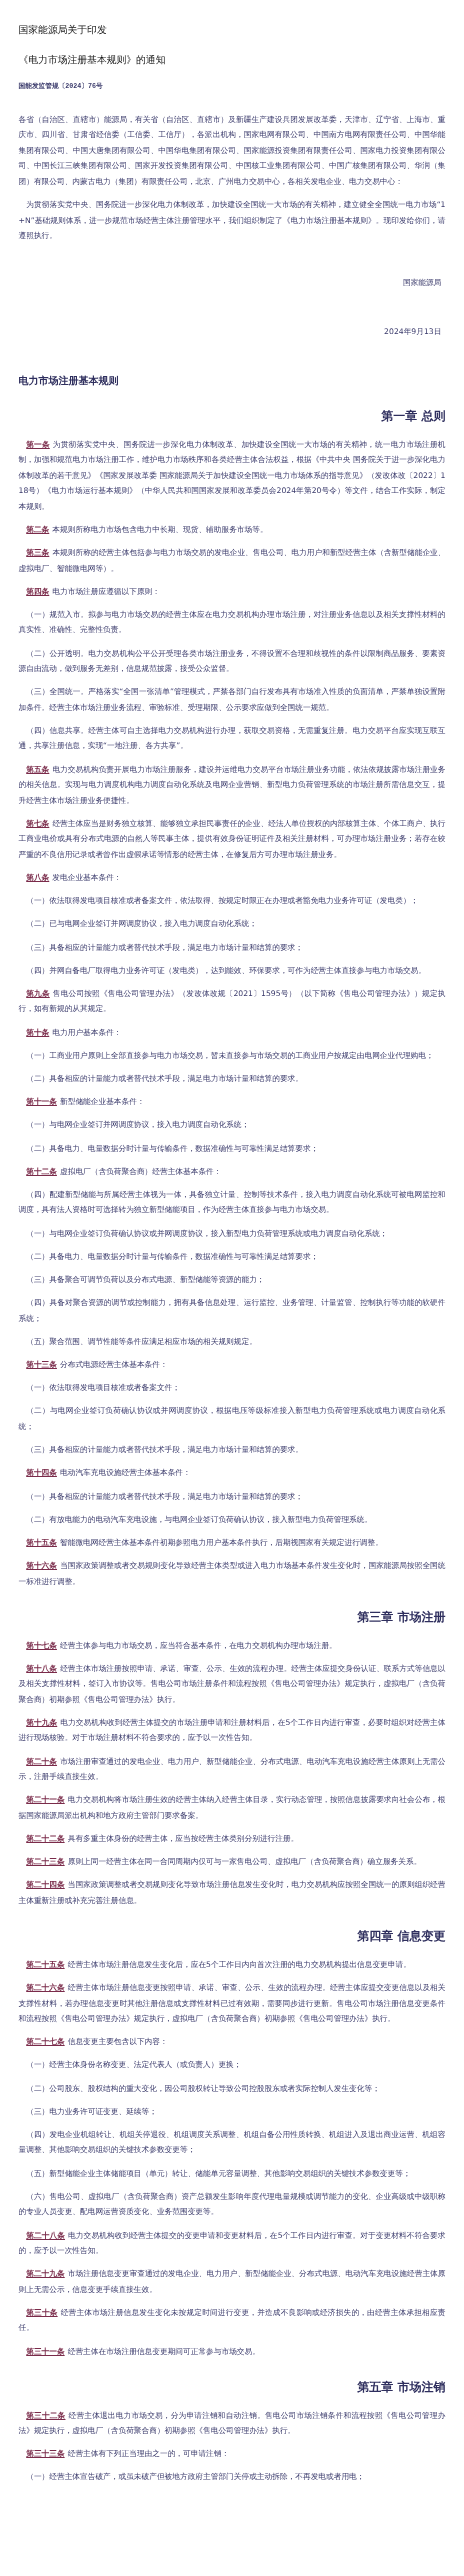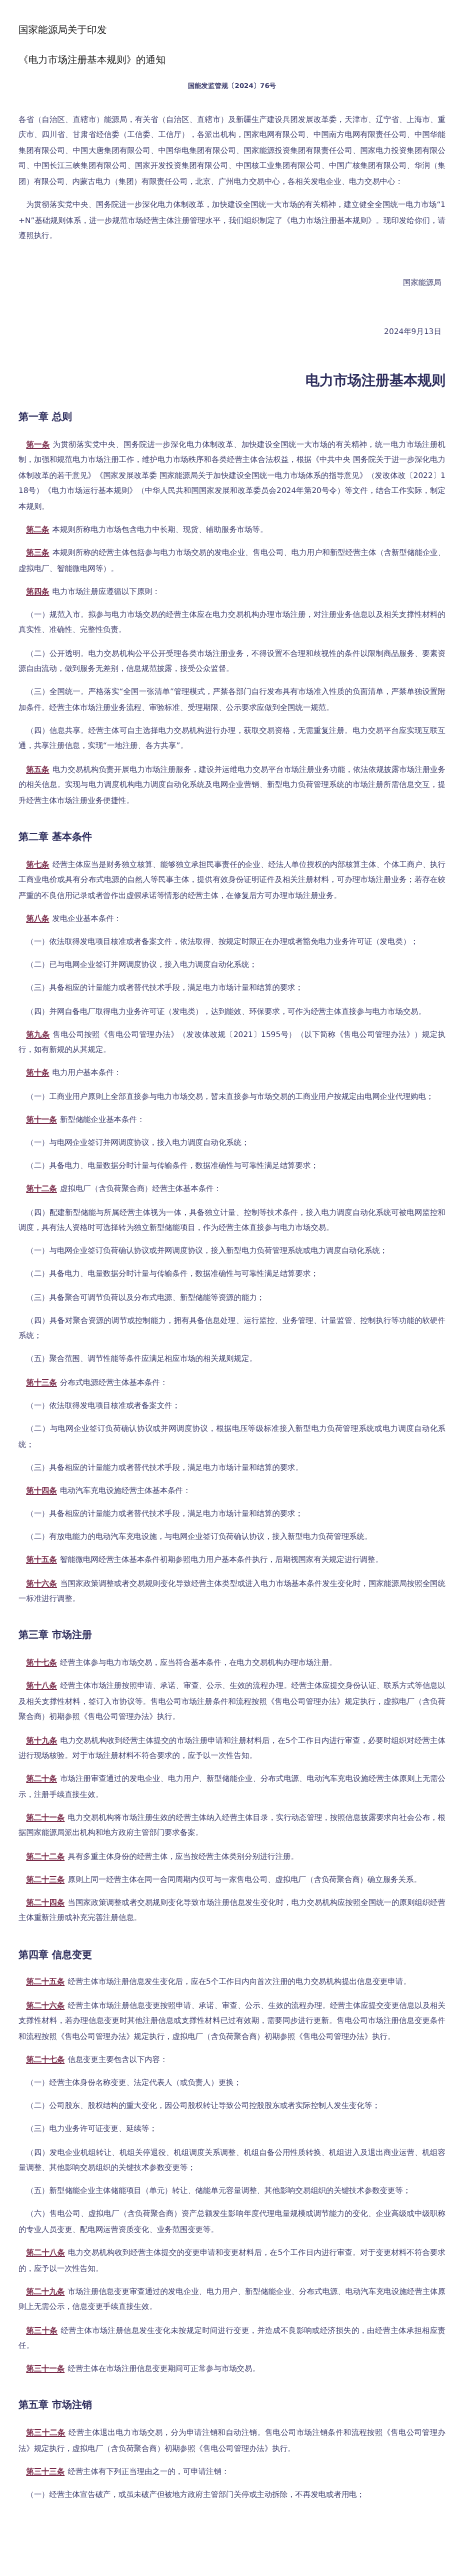--- a/index.html
+++ b/index.html
@@ -8,39 +8,39 @@
     padding:13.4px 18.5px 36px 18.5px;
     font-family:"DejaVu Sans", "Liberation Sans", sans-serif;
     color:#3a3a6b; font-size:7.7px;
   }
   .doc-title {
     text-align:left; color:#141414; font-weight:normal;
     font-size:9.8px; line-height:17.5px; margin:7.2px 0 0 0;
   }
   .doc-title .t-line { display:block; margin-bottom:13.4px; }
   .doc-number {
-    text-align:center; color:#3a3a6b; font-size:6.7px;
-    margin:2.1px 0 20.6px 0; font-weight:bold;
+    text-align:left; color:#3a3a6b; font-size:6.7px;
+    margin:2.1px 0 20.6px 0; font-weight:bold;font-family:Liberation Mono, monospace;
   }
   p.para {
     line-height:15.5px; margin:7.7px 0; text-align:justify;
     text-indent:7.7px; word-break:break-all;
   }
   p.para.no-indent { text-indent:0; }
   b.art-label { color:#7a2b4a; margin-right:3.1px; font-weight:bold;text-decoration:underline; }
   .signature { text-align:right; margin:31px 4.1px 0 0; }
   .signature .sig-issuer { line-height:15.5px; margin-bottom:34px; }
   .signature .sig-date { line-height:15.5px; }
   .rules-title {
+    text-align:left; font-weight:bold; color:#2f2f5e;
+    font-size:10px; margin:33px 0 5.2px 0; line-height:15.5px;
+  }
+  h3.chapter-heading {
     text-align:right; font-weight:bold; color:#2f2f5e;
-    font-size:14px; margin:33px 0 5.2px 0; line-height:15.5px;
-  }
-  h3.chapter-heading {
-    text-align:left; font-weight:bold; color:#2f2f5e;
-    font-size:10px; margin:20.6px 0 12.4px 0; line-height:15.5px;
+    font-size:12px; margin:20.6px 0 12.4px 0; line-height:15.5px;
   }
   section.chapter { margin:0; }
 </style>
 </head>
 <body>
 
 <div class="doc">
 
   <div class="doc-title">
     <span class="t-line">国家能源局关于印发</span>
@@ -80,40 +80,40 @@
 
   <p class="para"><span>（三）全国统一。严格落实“全国一张清单”管理模式，严禁各部门自行发布具有市场准入性质的负面清单，严禁单独设置附加条件。经营主体市场注册业务流程、审验标准、受理期限、公示要求应做到全国统一规范。</span></p>
 
   <p class="para"><span>（四）信息共享。经营主体可自主选择电力交易机构进行办理，获取交易资格，无需重复注册。电力交易平台应实现互联互通，共享注册信息，实现“一地注册、各方共享”。</span></p>
 
   <p class="para"><b class="art-label">第五条</b><span>电力交易机构负责开展电力市场注册服务，建设并运维电力交易平台市场注册业务功能，依法依规披露市场注册业务的相关信息。实现与电力调度机构电力调度自动化系统及电网企业营销、新型电力负荷管理系统的市场注册所需信息交互，提升经营主体市场注册业务便捷性。</span></p>
 
 </section>
 
   <section class="chapter">
-    <h3 class="chapter-heading">第二章 基本条件</h3>
 
   <p class="para"><b class="art-label">第七条</b><span>经营主体应当是财务独立核算、能够独立承担民事责任的企业、经法人单位授权的内部核算主体、个体工商户、执行工商业电价或具有分布式电源的自然人等民事主体，提供有效身份证明证件及相关注册材料，可办理市场注册业务；若存在较严重的不良信用记录或者曾作出虚假承诺等情形的经营主体，在修复后方可办理市场注册业务。</span></p>
 
   <p class="para"><b class="art-label">第八条</b><span>发电企业基本条件：</span></p>
 
   <p class="para"><span>（一）依法取得发电项目核准或者备案文件，依法取得、按规定时限正在办理或者豁免电力业务许可证（发电类）；</span></p>
 
   <p class="para"><span>（二）已与电网企业签订并网调度协议，接入电力调度自动化系统；</span></p>
 
   <p class="para"><span>（三）具备相应的计量能力或者替代技术手段，满足电力市场计量和结算的要求；</span></p>
 
   <p class="para"><span>（四）并网自备电厂取得电力业务许可证（发电类），达到能效、环保要求，可作为经营主体直接参与电力市场交易。</span></p>
 
   <p class="para"><b class="art-label">第九条</b><span>售电公司按照《售电公司管理办法》（发改体改规〔2021〕1595号）（以下简称《售电公司管理办法》）规定执行，如有新规的从其规定。</span></p>
 
   <p class="para"><b class="art-label">第十条</b><span>电力用户基本条件：</span></p>
 
   <p class="para"><span>（一）工商业用户原则上全部直接参与电力市场交易，暂未直接参与市场交易的工商业用户按规定由电网企业代理购电；</span></p>
 
+  <p class="para"><span>（二）具备相应的计量能力或者替代技术手段，满足电力市场计量和结算的要求。</span></p>
 
   <p class="para"><b class="art-label">第十一条</b><span>新型储能企业基本条件：</span></p>
 
   <p class="para"><span>（一）与电网企业签订并网调度协议，接入电力调度自动化系统；</span></p>
 
   <p class="para"><span>（二）具备电力、电量数据分时计量与传输条件，数据准确性与可靠性满足结算要求；</span></p>
 
 
   <p class="para"><b class="art-label">第十二条</b><span>虚拟电厂（含负荷聚合商）经营主体基本条件：</span></p>
 

